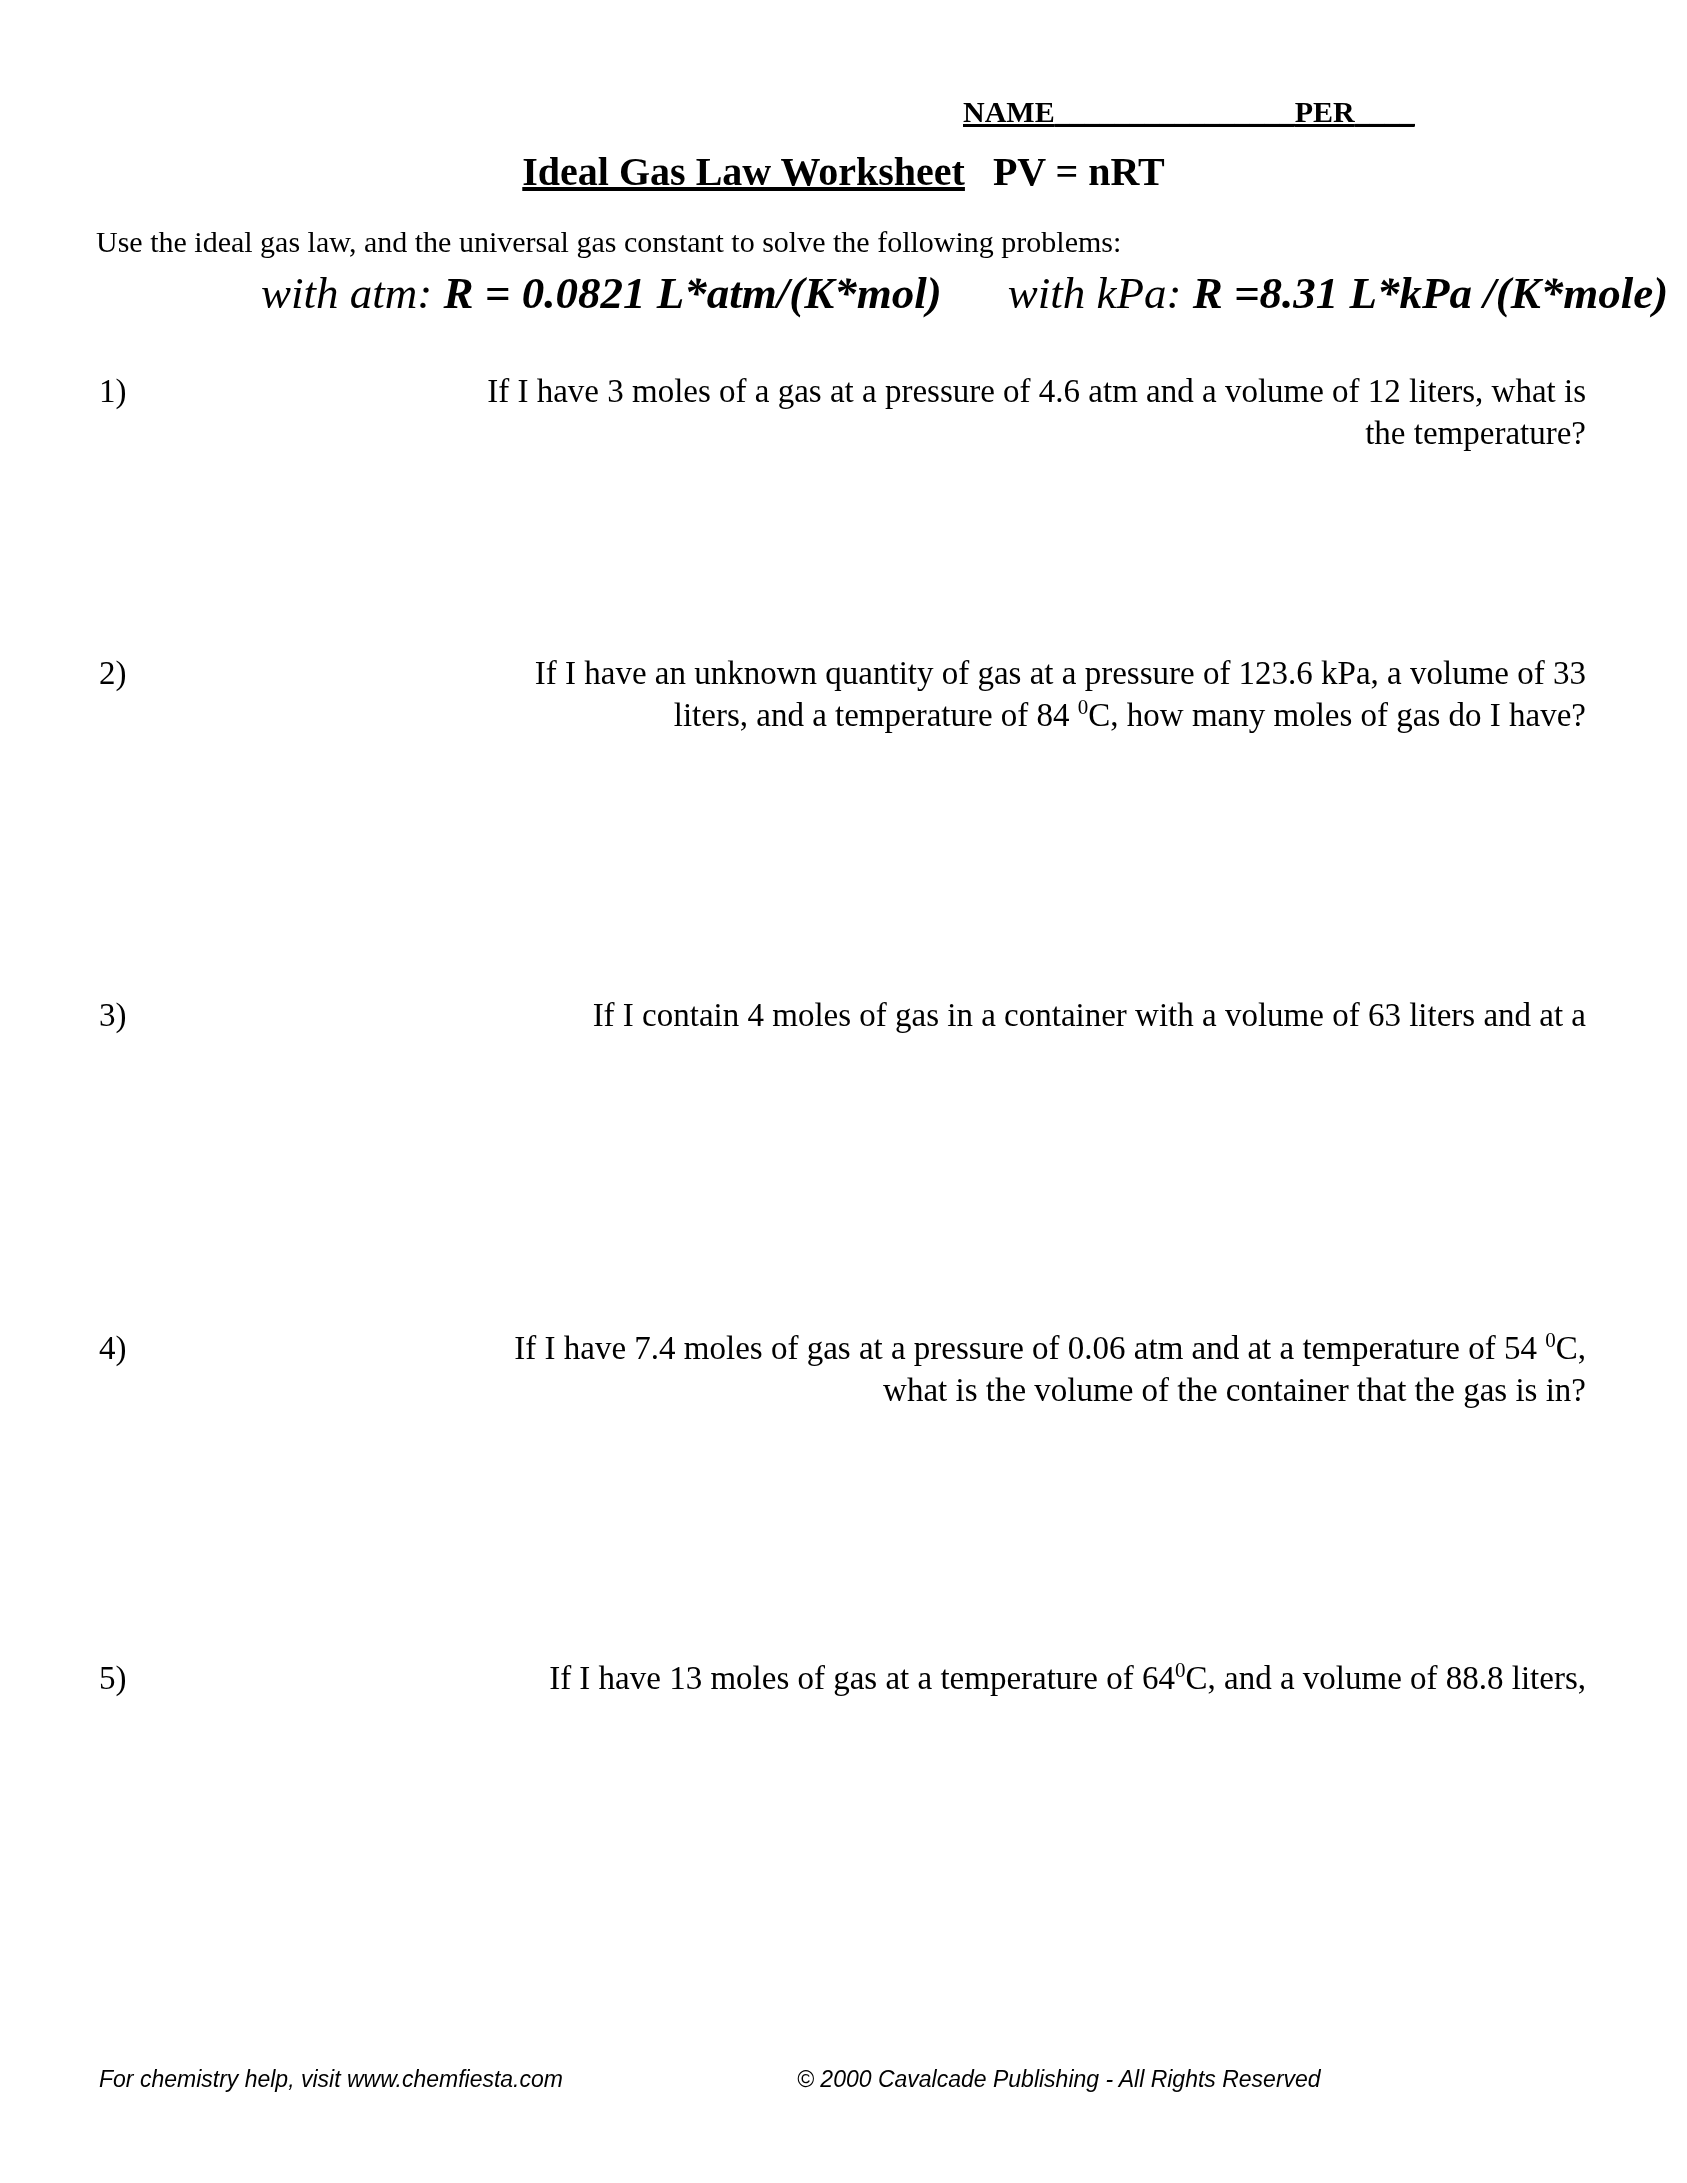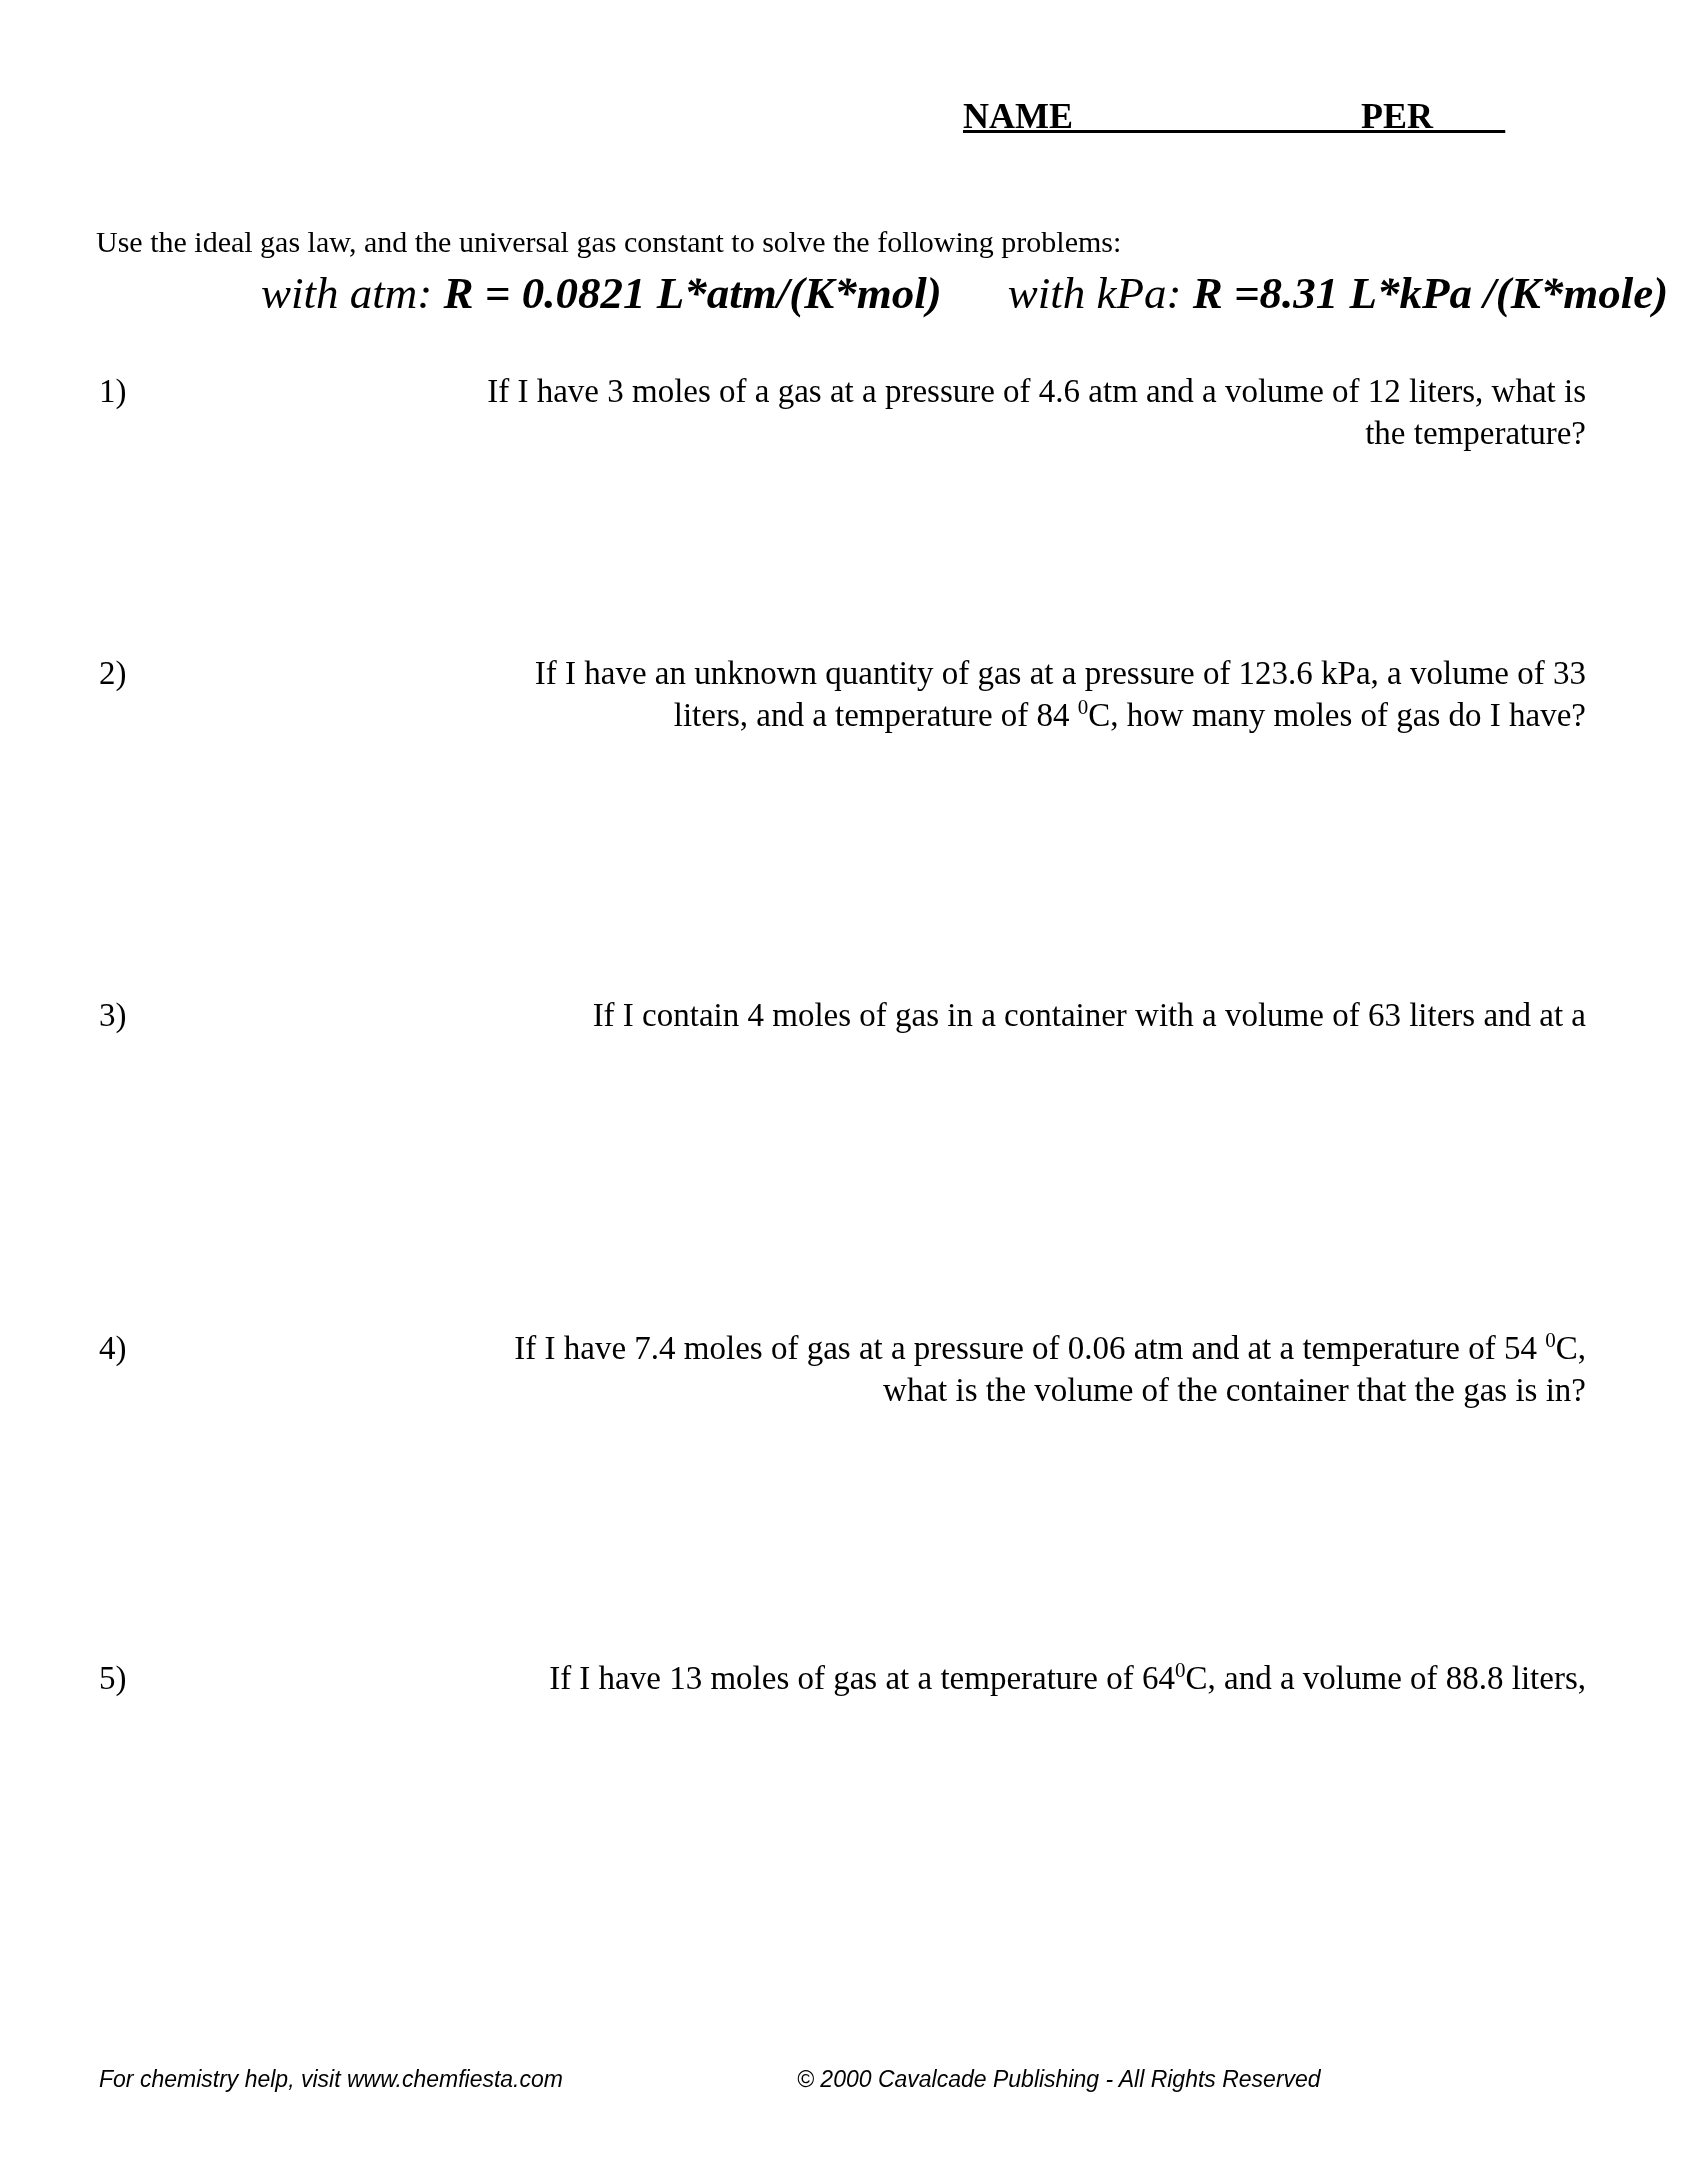--- a/index.html
+++ b/index.html
@@ -14,21 +14,21 @@
     background: #ffffff;
     color: #000000;
     font-family: "Liberation Serif", serif;
     overflow: hidden;
   }
   
   .name-per {
     position: absolute;
     left: 963px;
     top: 95px;
-    font-size: 36px;
+    font-size: 30px;
     font-weight: bold;
     text-decoration: underline;
     white-space: pre;
   }
   
   .title {
     position: absolute;
     left: 0;
     top: 148px;
     width: 1687px;
@@ -88,20 +88,21 @@
   .footer-left { left: 99px; }
   .footer-right { left: 797px; }
 </style>
 </head>
 <body>
 
 <div class="page">
 
   <div class="name-per"><span>NAME</span><span>________________</span><span>PER</span><span>____</span></div>
 
+  <div class="title"><span class="title-main">Ideal Gas Law Worksheet</span><span class="title-eq">PV = nRT</span></div>
 
   <div class="intro1">Use the ideal gas law, and the universal gas constant to solve the following problems:</div>
 
   <div class="intro2"><span>with atm: </span><span class="bold">R = 0.0821 L*atm/(K*mol)</span><span class="gap">with kPa: </span><span class="bold">R =8.31 L*kPa /(K*mole)</span></div>
 
   <div class="question q1">
     <span class="qnum">1)</span>
     <div class="qtext"><span>If I have 3 moles of a gas at a pressure of 4.6 atm and a volume of 12 liters, what is</span><sup></sup><span></span><br><span>the temperature?</span><sup></sup><span></span></div>
   </div>
 

